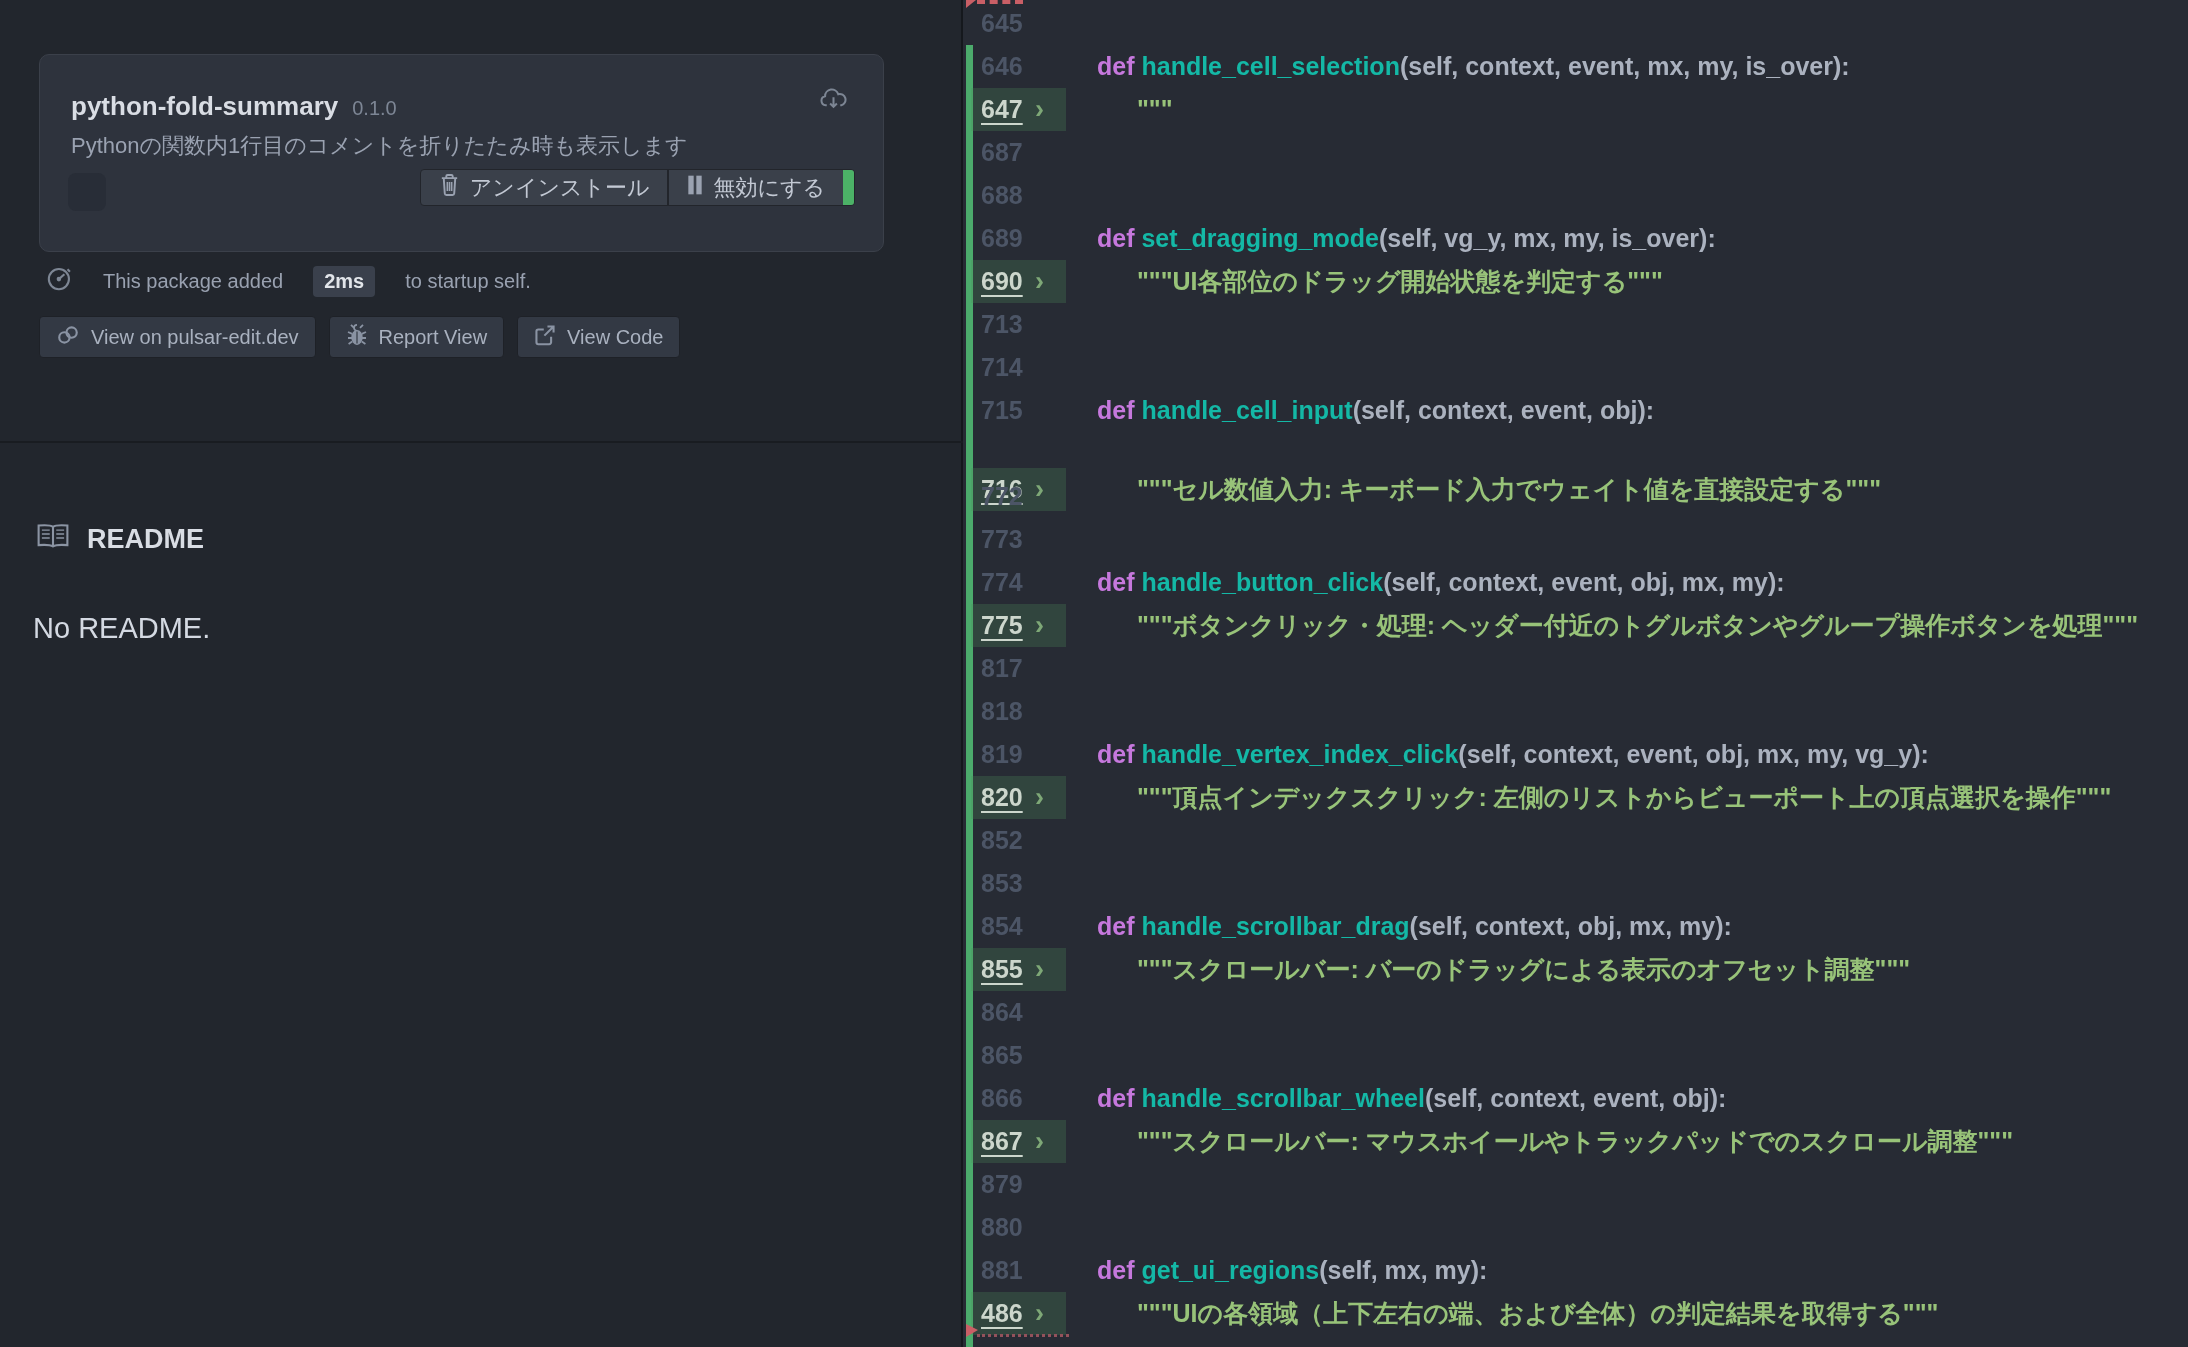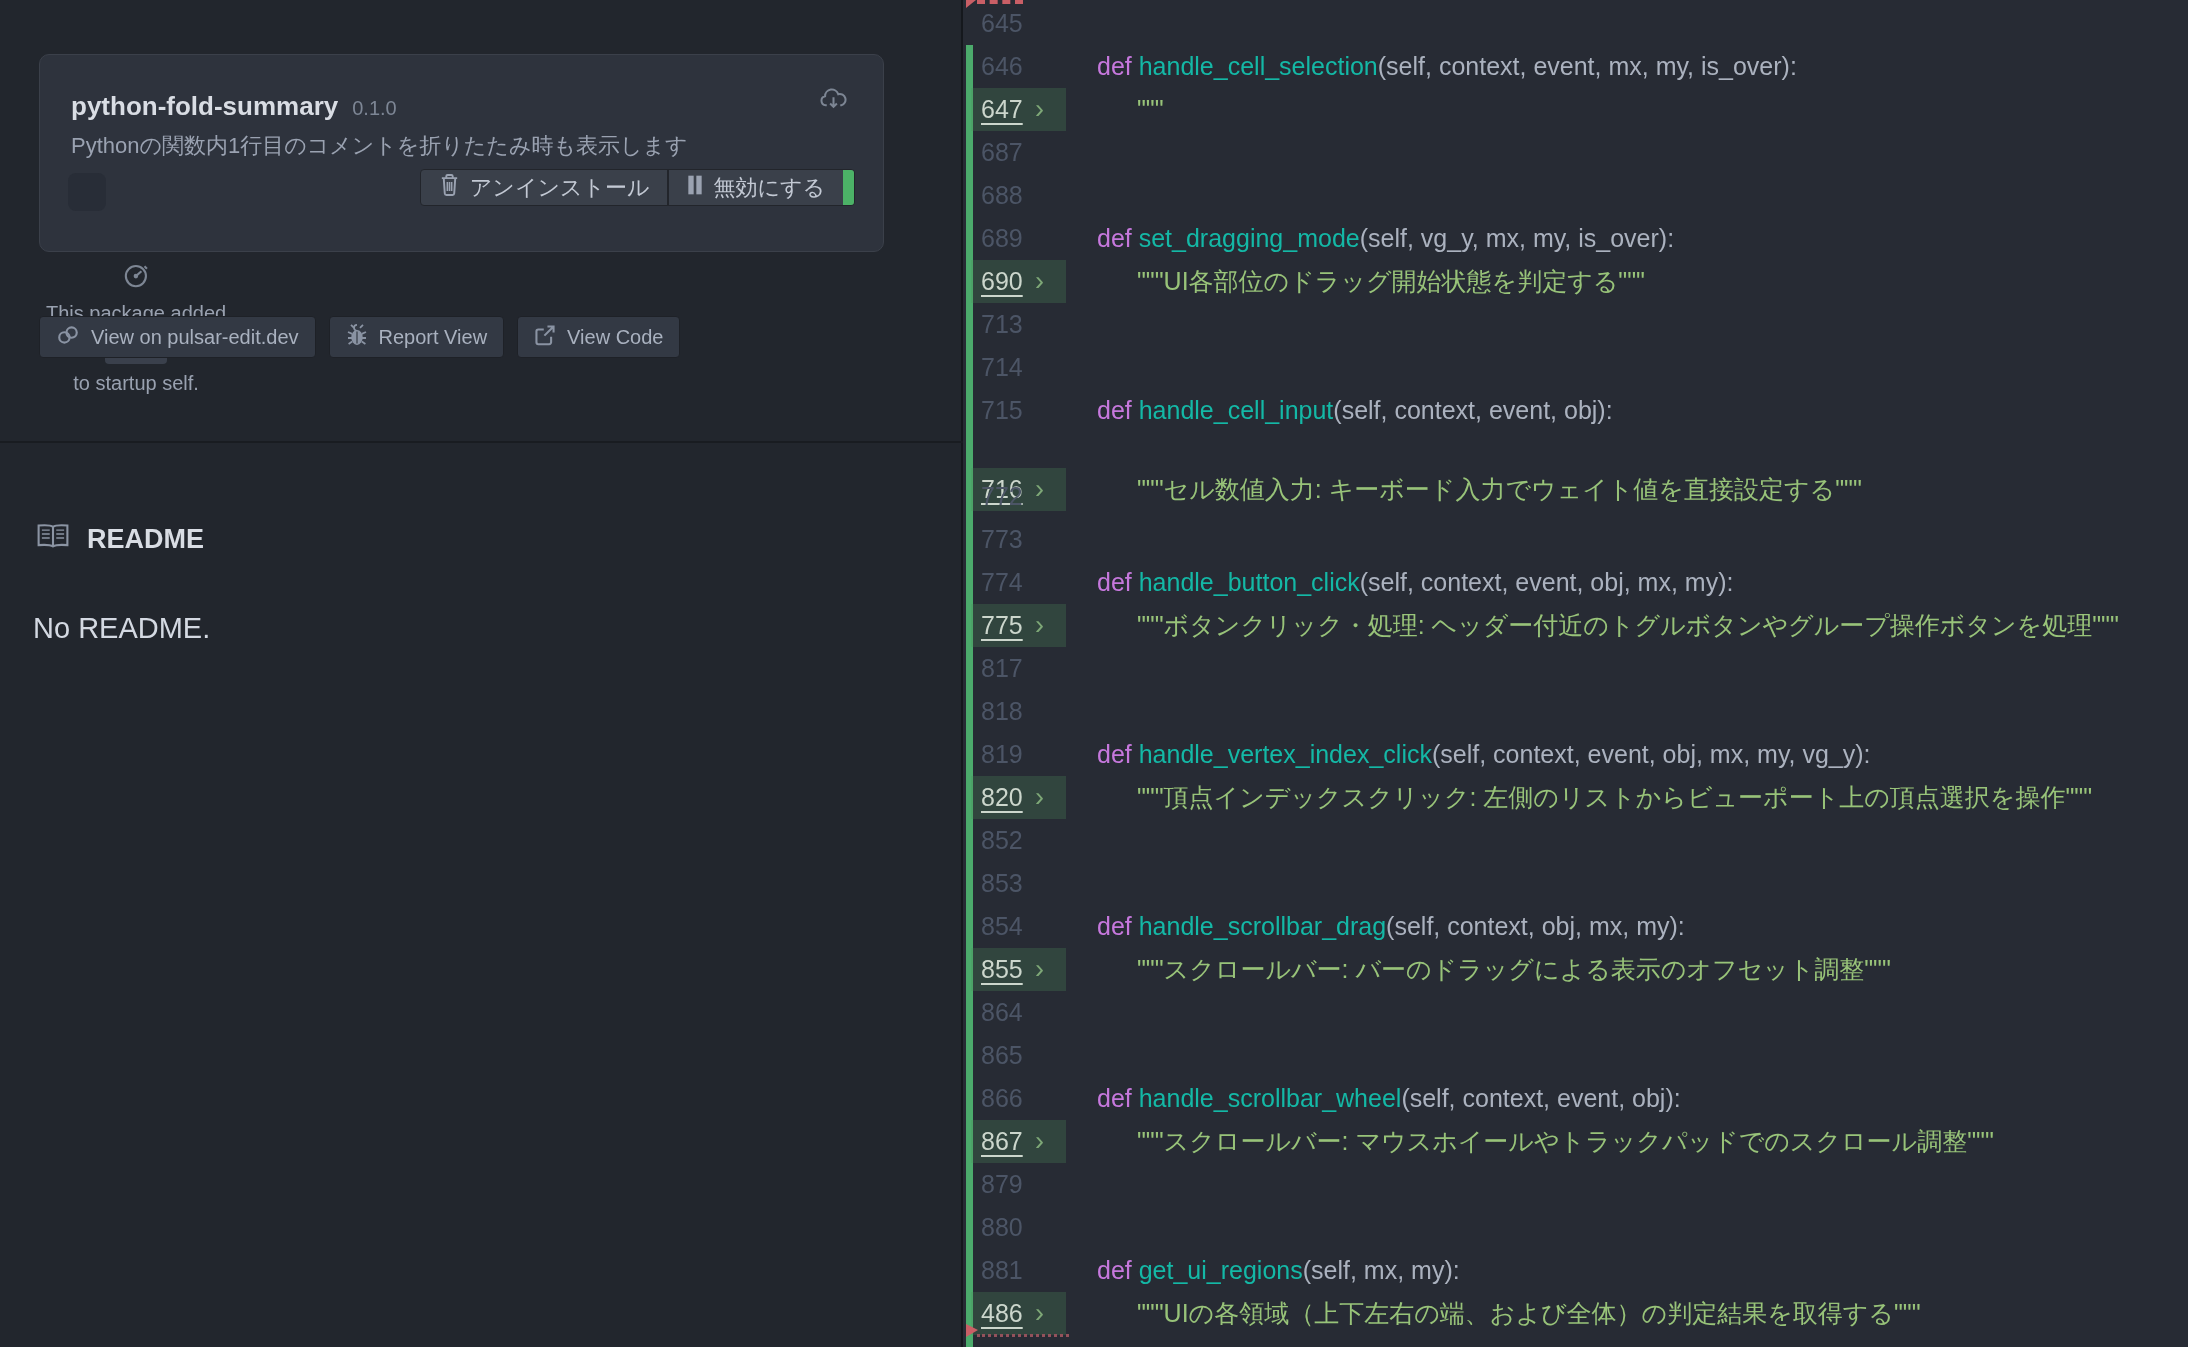--- a/index.html
+++ b/index.html
@@ -21,38 +21,38 @@
              background:#282d37;border-radius:8px;}
   .btn-group{position:absolute;right:28px;top:114px;height:37px;display:flex;align-items:stretch;
              border:1px solid #22252b;border-radius:4px;background:#3a404a;box-sizing:border-box;}
   .grp-btn{display:flex;align-items:center;gap:10px;padding:0 18px;background:transparent;
            border:none;color:#c3c9d4;font-size:22px;font-family:inherit;cursor:pointer;}
   .grp-btn + .grp-btn{border-left:2px solid #22252b;}
   .grp-btn svg{flex:0 0 auto;}
   .enabled-bar{width:11px;background:#4cb267;border-radius:0 3px 3px 0;}
 
   .startup-row{position:absolute;left:46px;top:262px;height:38px;display:flex;align-items:center;
-               gap:8px;font-size:20px;color:#99a1b0;flex-direction:column;}
+               gap:30px;font-size:20px;color:#99a1b0;}
   .badge{background:#3a404c;color:#e2e5ea;font-weight:bold;padding:4px 11px;border-radius:4px;
          font-size:20px;}
 
   .links-row{position:absolute;left:39px;top:316px;display:flex;gap:13px;}
   .link-btn{display:flex;align-items:center;gap:11px;height:42px;padding:0 16px;
             background:#333944;border:1px solid #1e2127;border-radius:4px;color:#a9b1bf;
             font-size:20px;font-family:inherit;cursor:pointer;}
 
   .panel-divider{position:absolute;left:0;top:441px;width:963px;border-top:2px solid #191c21;}
 
   .readme-h{position:absolute;left:36px;top:522px;margin:0;display:flex;align-items:center;gap:17px;
             font-size:27px;font-weight:bold;color:#d9dde4;}
   .readme-h svg{color:#8b94a3;}
   .no-readme{position:absolute;left:33px;top:612px;margin:0;font-size:29px;color:#d4d9e2;}
 
   
-  .editor{position:absolute;left:965px;top:0;width:1223px;height:1347px;background:#272b34;overflow:hidden;}
+  .editor{position:absolute;left:965px;top:0;width:1223px;height:1347px;background:#272b34;overflow:hidden;font-weight:bold;}
   .git-strip{position:absolute;left:1px;top:45px;width:7px;height:1302px;background:#4cab6c;}
   .git-del-top{position:absolute;left:12px;top:0;width:46px;height:0;border-top:4px dashed #c95f66;}
   .git-del-tri-top{position:absolute;left:1px;top:0;width:0;height:0;
                    border-left:10px solid #c95f66;border-bottom:8px solid transparent;}
   .git-del-bottom{position:absolute;left:12px;top:1334px;width:92px;height:0;
                   border-top:3px dotted #94525b;}
   .git-del-tri-bottom{position:absolute;left:1px;top:1324px;width:0;height:0;
                       border-left:12px solid #c95f66;border-top:6px solid transparent;border-bottom:7px solid transparent;}
 
   .row{position:absolute;left:0;width:100%;height:43px;line-height:43px;}

